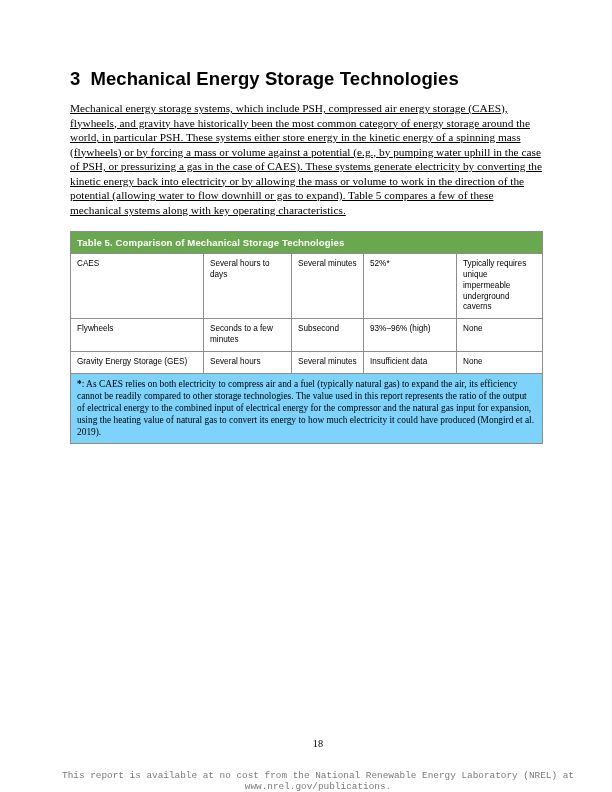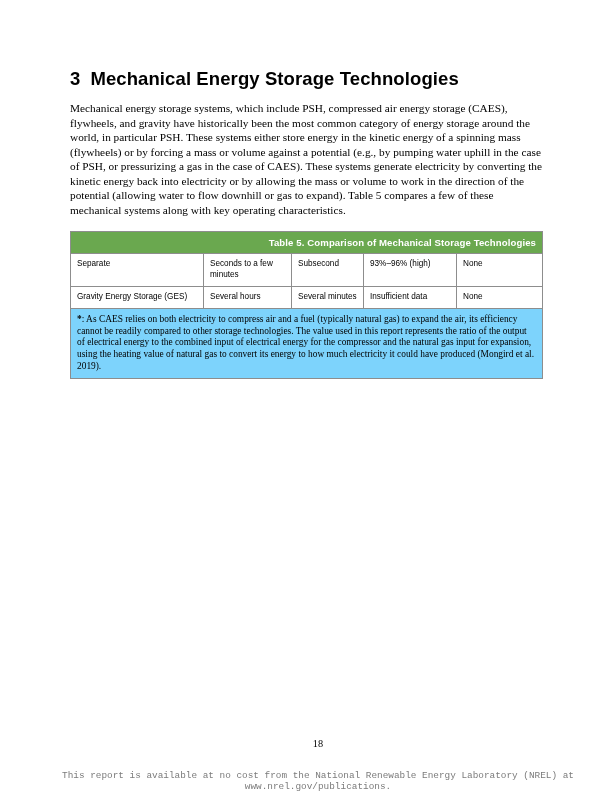--- a/index.html
+++ b/index.html
@@ -38,39 +38,40 @@
   h1.section-title .num {
     margin-right: 10px;
   }
   p.body-para {
     font-family: "Liberation Serif", serif;
     font-size: 11.3px;
     line-height: 1.285;
     margin: 0 0 14px 0;
     text-align: left;
     color: #000;
+    text-decoration: underline;
   }
   table.mst {
     border-collapse: collapse;
     width: 472px;
     table-layout: fixed;
     margin-top: 3px;
   }
   table.mst td, table.mst th {
     border: 1px solid #8d8d8d;
     vertical-align: top;
     padding: 5px 6px 5px 6px;
   }
   .tbl-title {
     background: #6aa84f;
     color: #ffffff;
     font-family: "Liberation Sans", sans-serif;
     font-size: 9.6px;
     font-weight: bold;
-    text-align: right;
+    text-align: left;
     padding: 6px 4px 6px 4px;
     border: 1px solid #6aa84f;
     letter-spacing: 0.1px;
   }
   .hdr-cell {
     background: #d9d9d9;
     font-family: "Liberation Sans", sans-serif;
     font-size: 9.1px;
     font-weight: bold;
     color: #000;
@@ -144,21 +145,28 @@
           <col class="col4">
           <col class="col5">
       </colgroup>
       <thead>
         <tr>
           <th class="tbl-title" colspan="5">Table 5. Comparison of Mechanical Storage Technologies</th>
         </tr>
       </thead>
       <tbody>
         <tr>
-          <td class="data-cell v-center">Separate</td>
+          <td class="data-cell v-center">CAES</td>
+          <td class="data-cell v-center">Several hours to days</td>
+          <td class="data-cell v-center">Several minutes</td>
+          <td class="data-cell v-center">52%*</td>
+          <td class="data-cell">Typically requires unique impermeable underground caverns</td>
+        </tr>
+        <tr>
+          <td class="data-cell v-center">Flywheels</td>
           <td class="data-cell v-center">Seconds to a few minutes</td>
           <td class="data-cell v-center">Subsecond</td>
           <td class="data-cell v-center">93%–96% (high)</td>
           <td class="data-cell">None</td>
         </tr>
         <tr>
           <td class="data-cell">Gravity Energy Storage (GES)</td>
           <td class="data-cell v-center">Several hours</td>
           <td class="data-cell v-center">Several minutes</td>
           <td class="data-cell v-center">Insufficient data</td>

